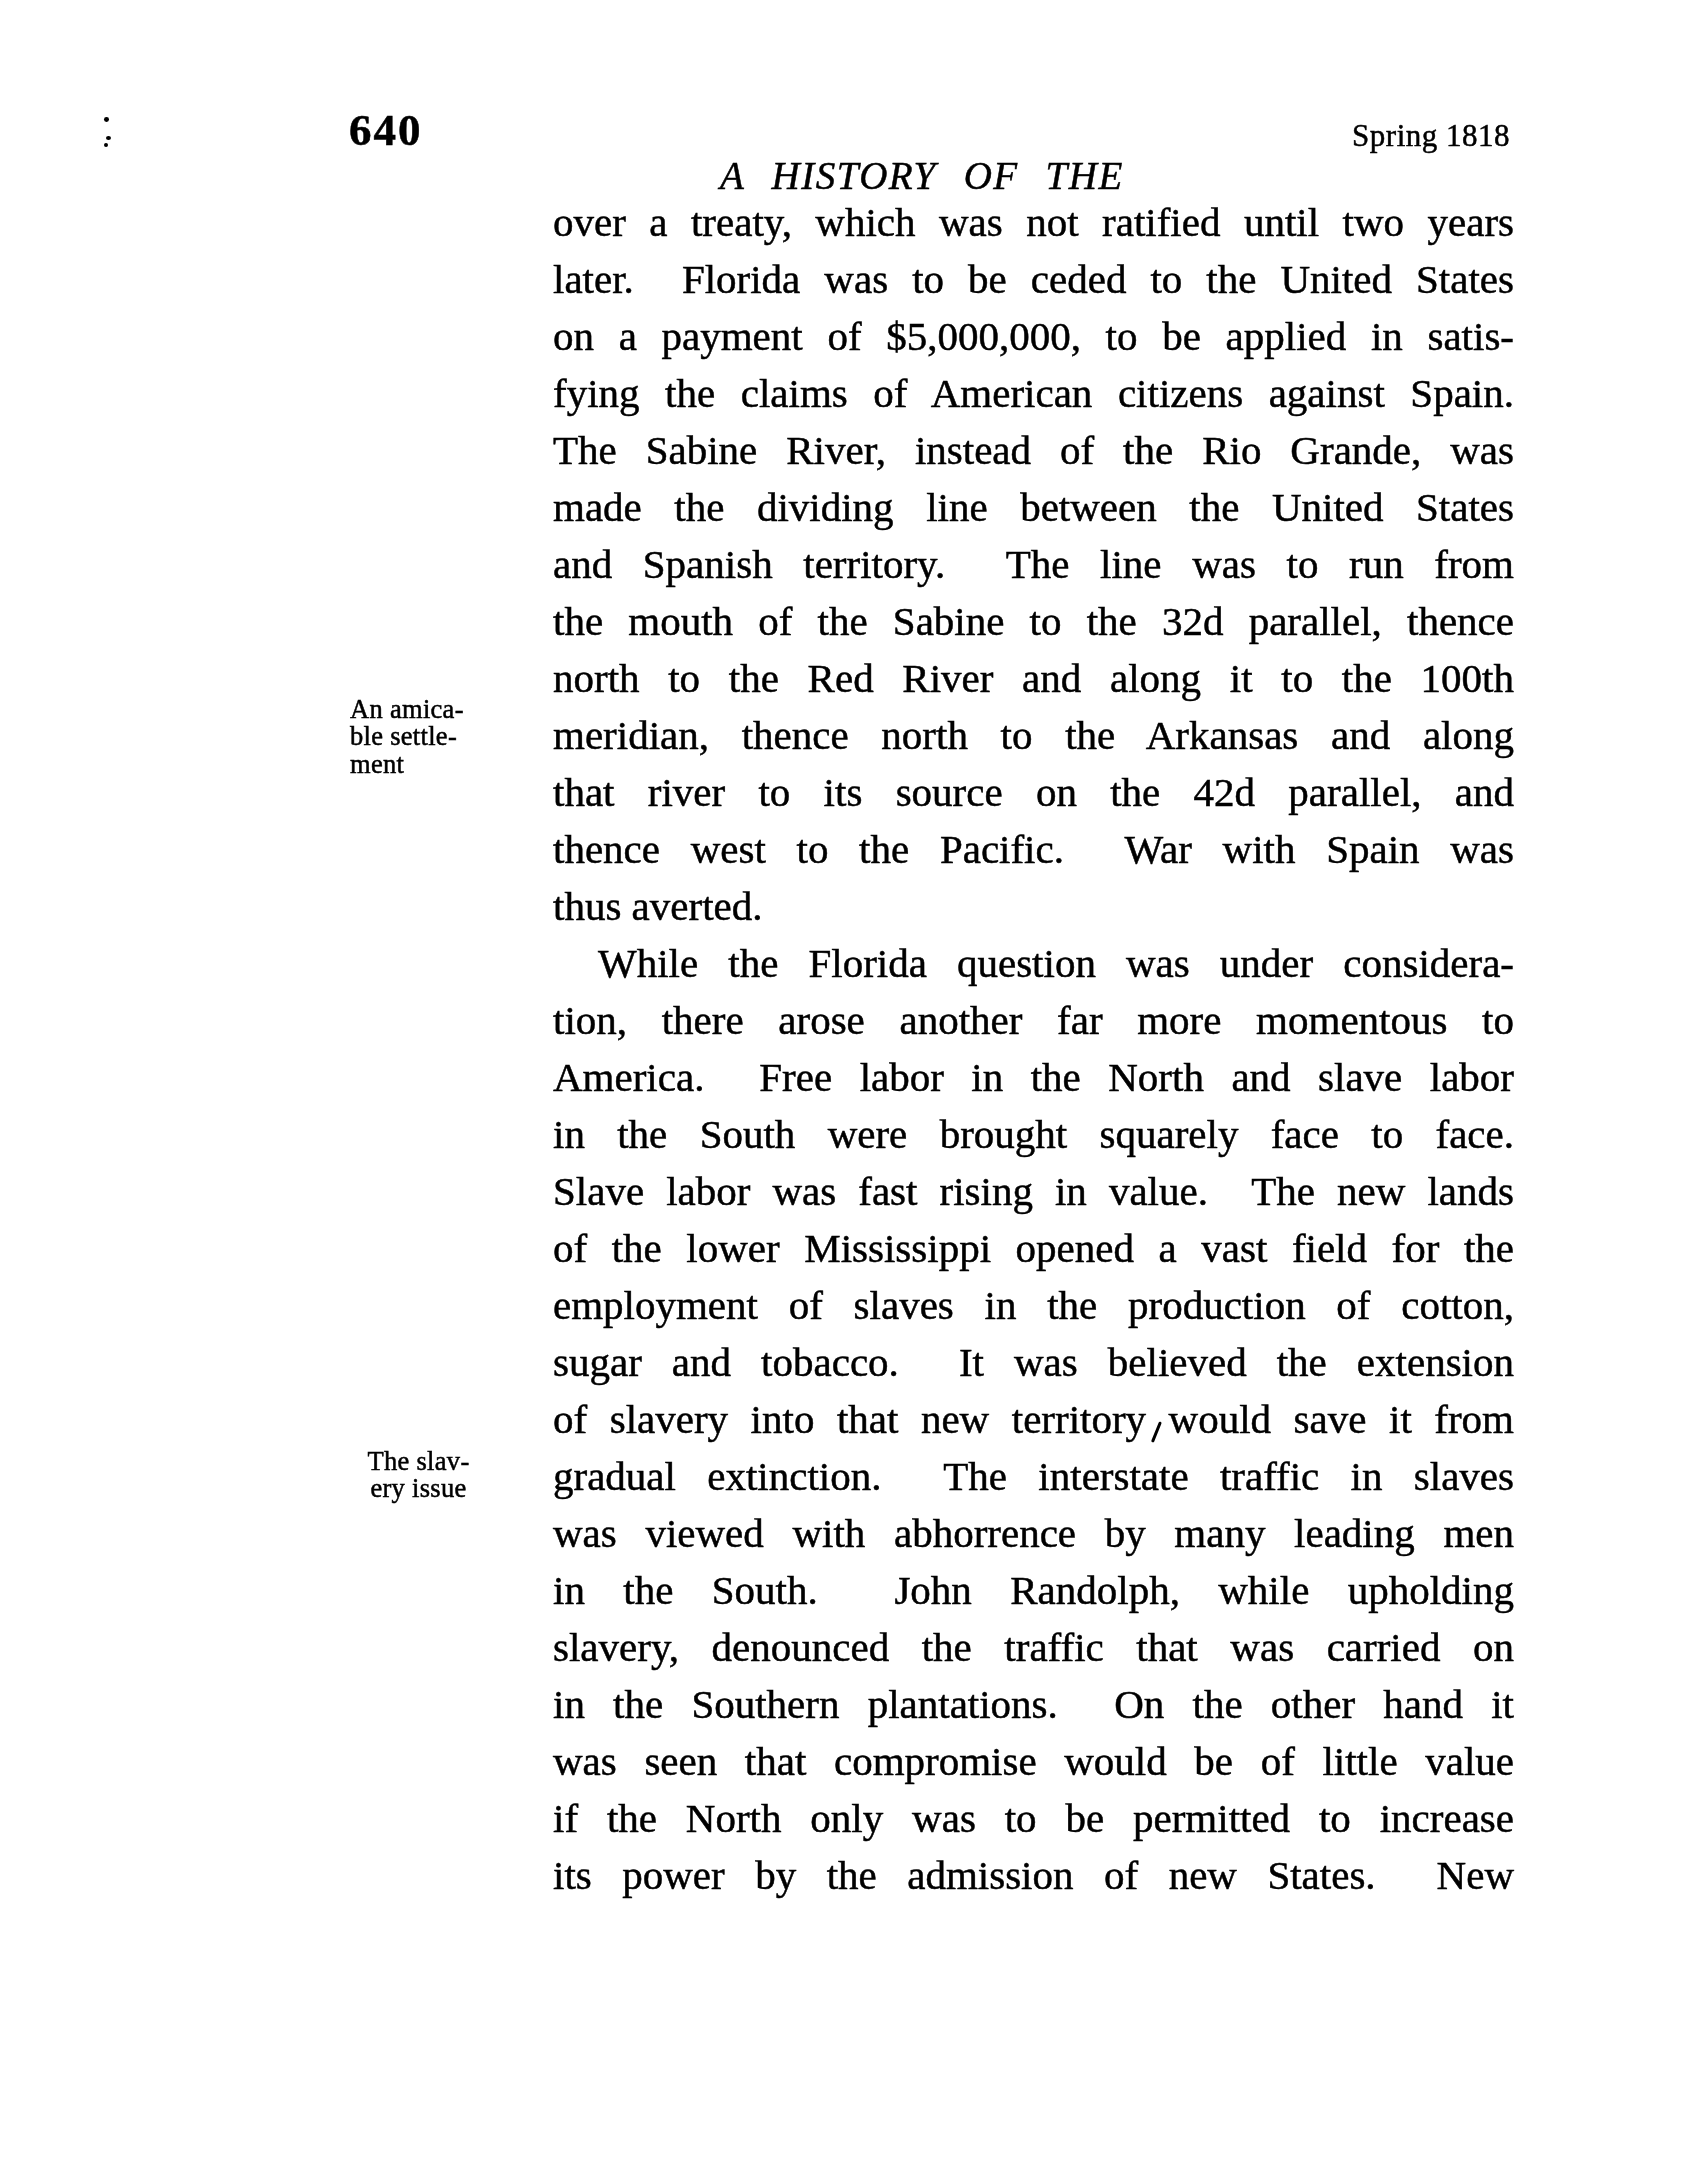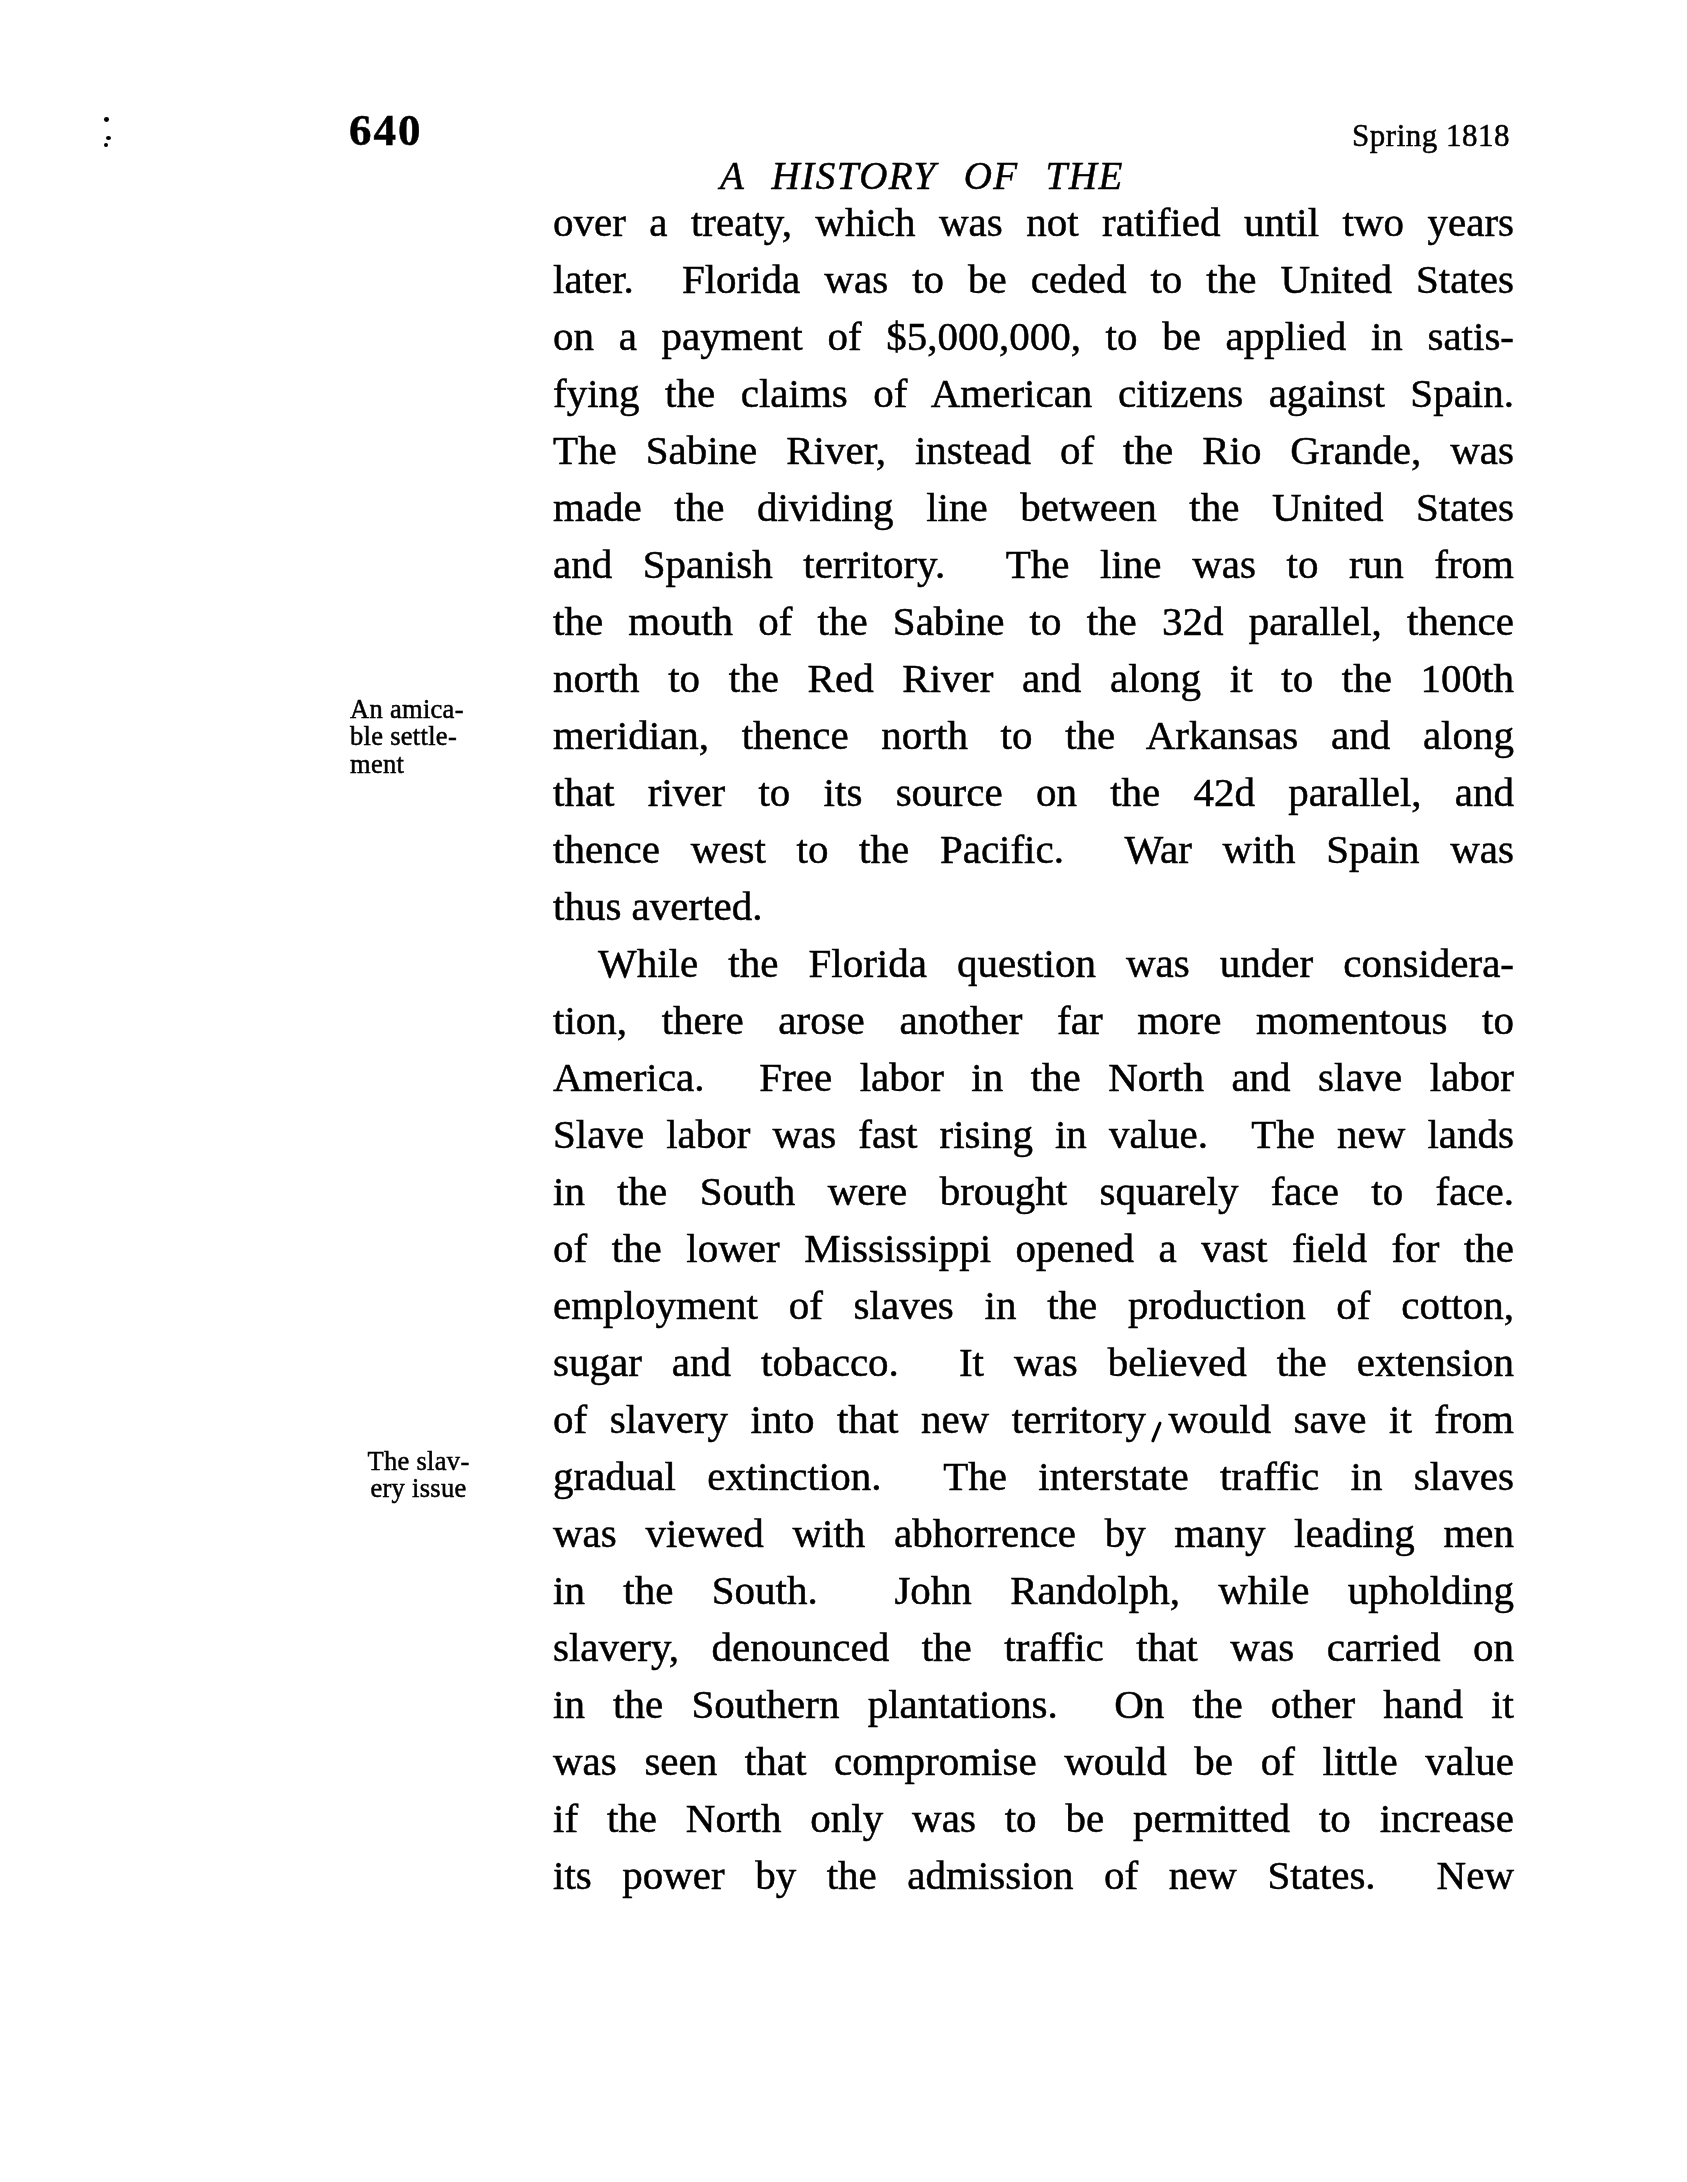--- a/index.html
+++ b/index.html
@@ -98,22 +98,22 @@
       <div class="bline">north to the Red River and along it to the 100th</div>
       <div class="bline">meridian, thence north to the Arkansas and along</div>
       <div class="bline">that river to its source on the 42d parallel, and</div>
       <div class="bline">thence west to the Pacific.&nbsp; War with Spain was</div>
       <div class="bline last">thus averted.</div>
     </div>
     <div class="para">
       <div class="bline indent">While the Florida question was under considera-</div>
       <div class="bline">tion, there arose another far more momentous to</div>
       <div class="bline">America.&nbsp; Free labor in the North and slave labor</div>
+      <div class="bline">in the South were brought squarely face to face.</div>
       <div class="bline">Slave labor was fast rising in value.&nbsp; The new lands</div>
-      <div class="bline">in the South were brought squarely face to face.</div>
       <div class="bline">of the lower Mississippi opened a vast field for the</div>
       <div class="bline">employment of slaves in the production of cotton,</div>
       <div class="bline">sugar and tobacco.&nbsp; It was believed the extension</div>
       <div class="bline">of slavery into that new territory would save it from</div>
       <div class="bline">gradual extinction.&nbsp; The interstate traffic in slaves</div>
       <div class="bline">was viewed with abhorrence by many leading men</div>
       <div class="bline">in the South.&nbsp; John Randolph, while upholding</div>
       <div class="bline">slavery, denounced the traffic that was carried on</div>
       <div class="bline">in the Southern plantations.&nbsp; On the other hand it</div>
       <div class="bline">was seen that compromise would be of little value</div>

